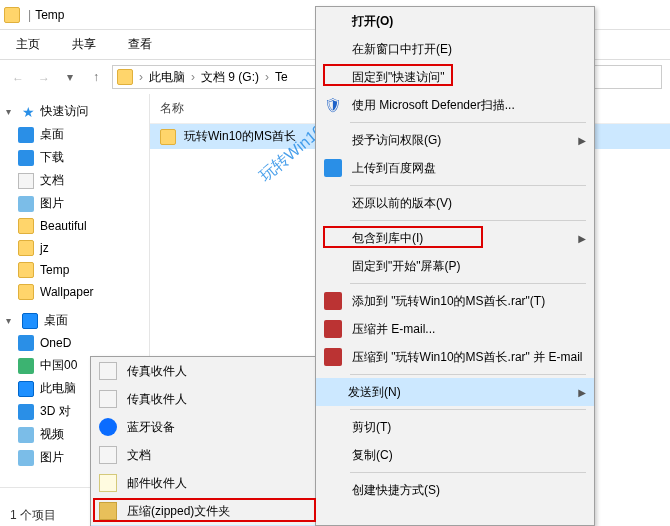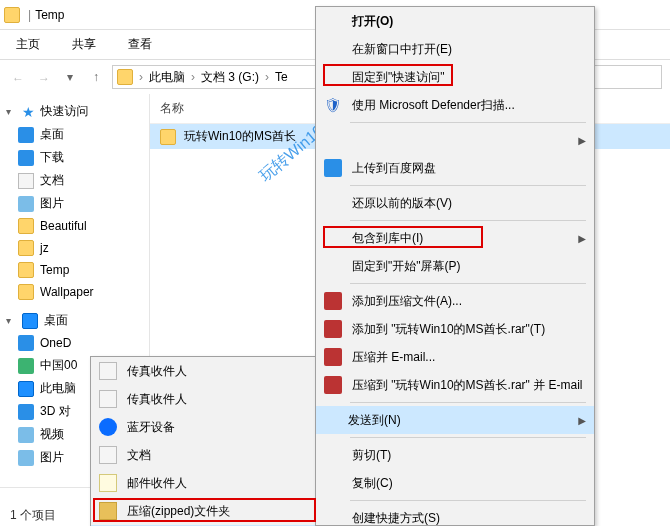--- a/index.html
+++ b/index.html
@@ -71,21 +71,21 @@
 <div class="addressbar">
   <div class="nav-arrow disabled">←</div>
   <div class="nav-arrow disabled">→</div>
   <div class="nav-arrow">▾</div>
   <div class="nav-arrow">↑</div>
   <div class="breadcrumb">
     <span class="ic ic-folder folder-ic"></span>
     <span class="crumb-sep">›</span>
     <span class="crumb">此电脑</span>
     <span class="crumb-sep">›</span>
-    <span class="crumb">文档 3 (G:)</span>
+    <span class="crumb">文档 9 (G:)</span>
     <span class="crumb-sep">›</span>
     <span class="crumb">Te</span>
   </div>
 </div>
 
 <div class="main">
   <div class="sidebar">
     <div class="side-group">
       <div class="side-item header">
         <span class="tree-caret">▾</span>
@@ -214,20 +214,21 @@
       <span class="menu-icon"></span>
       <span>固定到"快速访问"</span>
     </div>
   <div class="menu-item">
       <span class="menu-icon ic-shield">🛡</span>
       <span>使用 Microsoft Defender扫描...</span>
     </div>
   <div class="menu-sep"></div>
   <div class="menu-item">
       <span class="menu-icon"></span>
+      <span>授予访问权限(G)</span>
       <span class="arrow">▶</span>
     </div>
   <div class="menu-item">
       <span class="menu-icon ic ic-blue"></span>
       <span>上传到百度网盘</span>
     </div>
   <div class="menu-sep"></div>
   <div class="menu-item">
       <span class="menu-icon"></span>
       <span>还原以前的版本(V)</span>
@@ -236,24 +237,20 @@
   <div class="menu-item">
       <span class="menu-icon"></span>
       <span>包含到库中(I)</span>
       <span class="arrow">▶</span>
     </div>
   <div class="menu-item">
       <span class="menu-icon"></span>
       <span>固定到"开始"屏幕(P)</span>
     </div>
   <div class="menu-sep"></div>
-  <div class="menu-item">
-      <span class="menu-icon ic ic-rar"></span>
-      <span>添加到压缩文件(A)...</span>
-    </div>
   <div class="menu-item">
       <span class="menu-icon ic ic-rar"></span>
       <span>添加到 "玩转Win10的MS酋长.rar"(T)</span>
     </div>
   <div class="menu-item">
       <span class="menu-icon ic ic-rar"></span>
       <span>压缩并 E-mail...</span>
     </div>
   <div class="menu-item">
       <span class="menu-icon ic ic-rar"></span>

